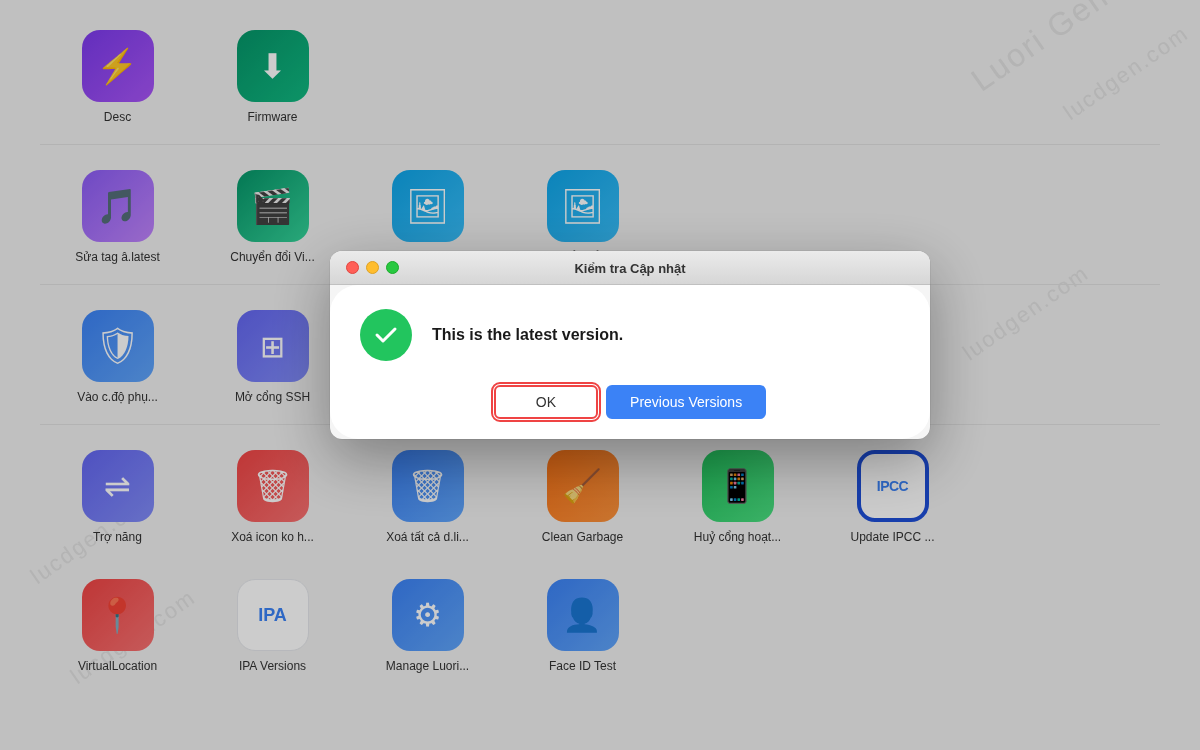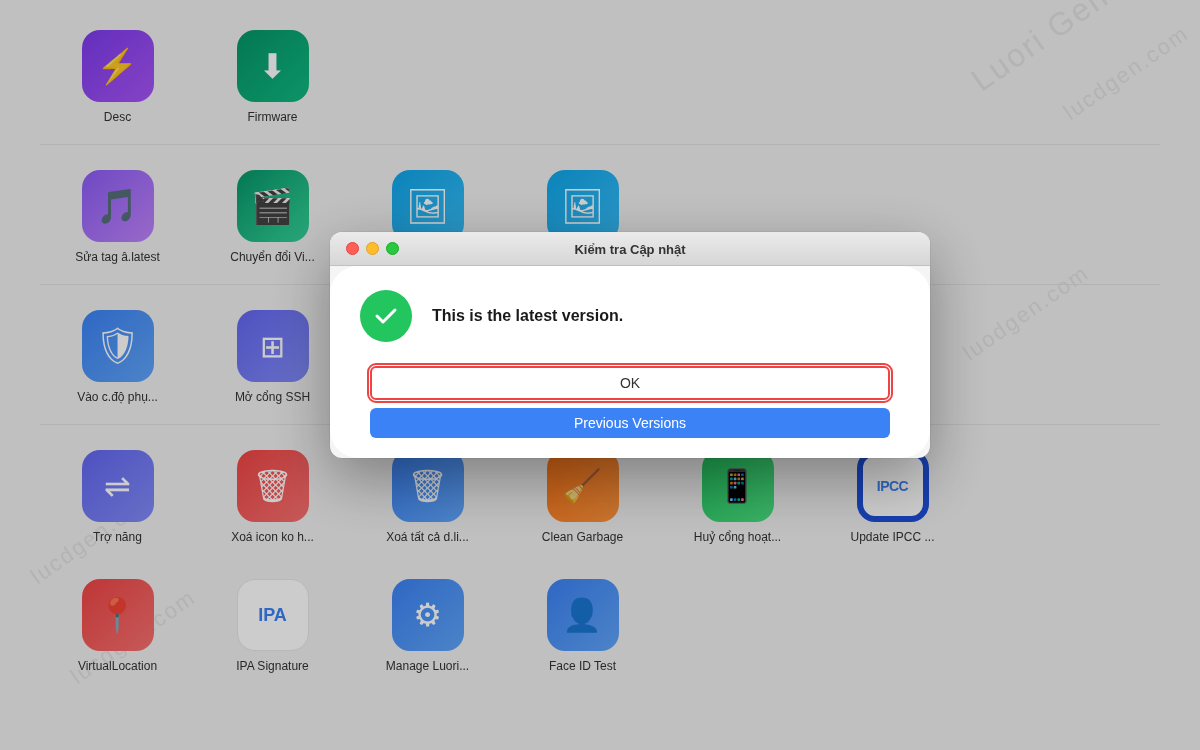--- a/index.html
+++ b/index.html
@@ -81,21 +81,21 @@
     .icon-video-convert { background: linear-gradient(135deg, #059669, #34d399); }
     .icon-compress { background: linear-gradient(135deg, #0ea5e9, #38bdf8); }
     .icon-convert-h { background: linear-gradient(135deg, #0ea5e9, #38bdf8); }
     .icon-accessibility { background: linear-gradient(135deg, #3b82f6, #60a5fa); }
     .icon-ssh { background: linear-gradient(135deg, #6366f1, #818cf8); }
     .icon-tools { background: linear-gradient(135deg, #6366f1, #818cf8); }
     .icon-delete-icon { background: linear-gradient(135deg, #ef4444, #f87171); }
     .icon-delete-data { background: linear-gradient(135deg, #3b82f6, #60a5fa); }
     .icon-clean { background: linear-gradient(135deg, #f97316, #fb923c); }
     .icon-deactivate { background: linear-gradient(135deg, #22c55e, #4ade80); }
-    .icon-ipcc { background: #fff; border: 6px solid #1d4ed8; }
+    .icon-ipcc { background: #fff; border: 4px solid #1d4ed8; }
     .icon-location { background: linear-gradient(135deg, #ef4444, #f87171); }
     .icon-ipa { background: #fff; border: 1px solid #e5e7eb; }
     .icon-manage { background: linear-gradient(135deg, #3b82f6, #60a5fa); }
     .icon-faceid { background: linear-gradient(135deg, #3b82f6, #60a5fa); }
 
     
     .divider {
       width: 100%;
       height: 1px;
       background: #e0e0e0;
@@ -184,23 +184,23 @@
     }
 
     .dialog-message {
       font-size: 16px;
       font-weight: 600;
       color: #1a1a1a;
     }
 
     .dialog-buttons {
       display: flex;
+      justify-content: center;
       gap: 8px;
       padding: 0 10px;
-      flex-direction: column;
     }
 
     .btn-ok {
       padding: 7px 40px;
       border: 2px solid #ef4444;
       border-radius: 6px;
       background: #fff;
       font-size: 14px;
       font-weight: 500;
       color: #333;
@@ -360,21 +360,21 @@
     <div class="app-item">
       <div class="app-icon icon-location">
         <span style="color:white;font-size:34px;">📍</span>
       </div>
       <span class="app-label">VirtualLocation</span>
     </div>
     <div class="app-item">
       <div class="app-icon icon-ipa">
         <span class="ipa-text">IPA</span>
       </div>
-      <span class="app-label">IPA Signature</span>
+      <span class="app-label">IPA Versions</span>
     </div>
     <div class="app-item">
       <div class="app-icon icon-manage">
         <span style="color:white;font-size:32px;">⚙</span>
       </div>
       <span class="app-label">Manage Luori...</span>
     </div>
     <div class="app-item">
       <div class="app-icon icon-faceid">
         <span style="color:white;font-size:32px;">👤</span>

